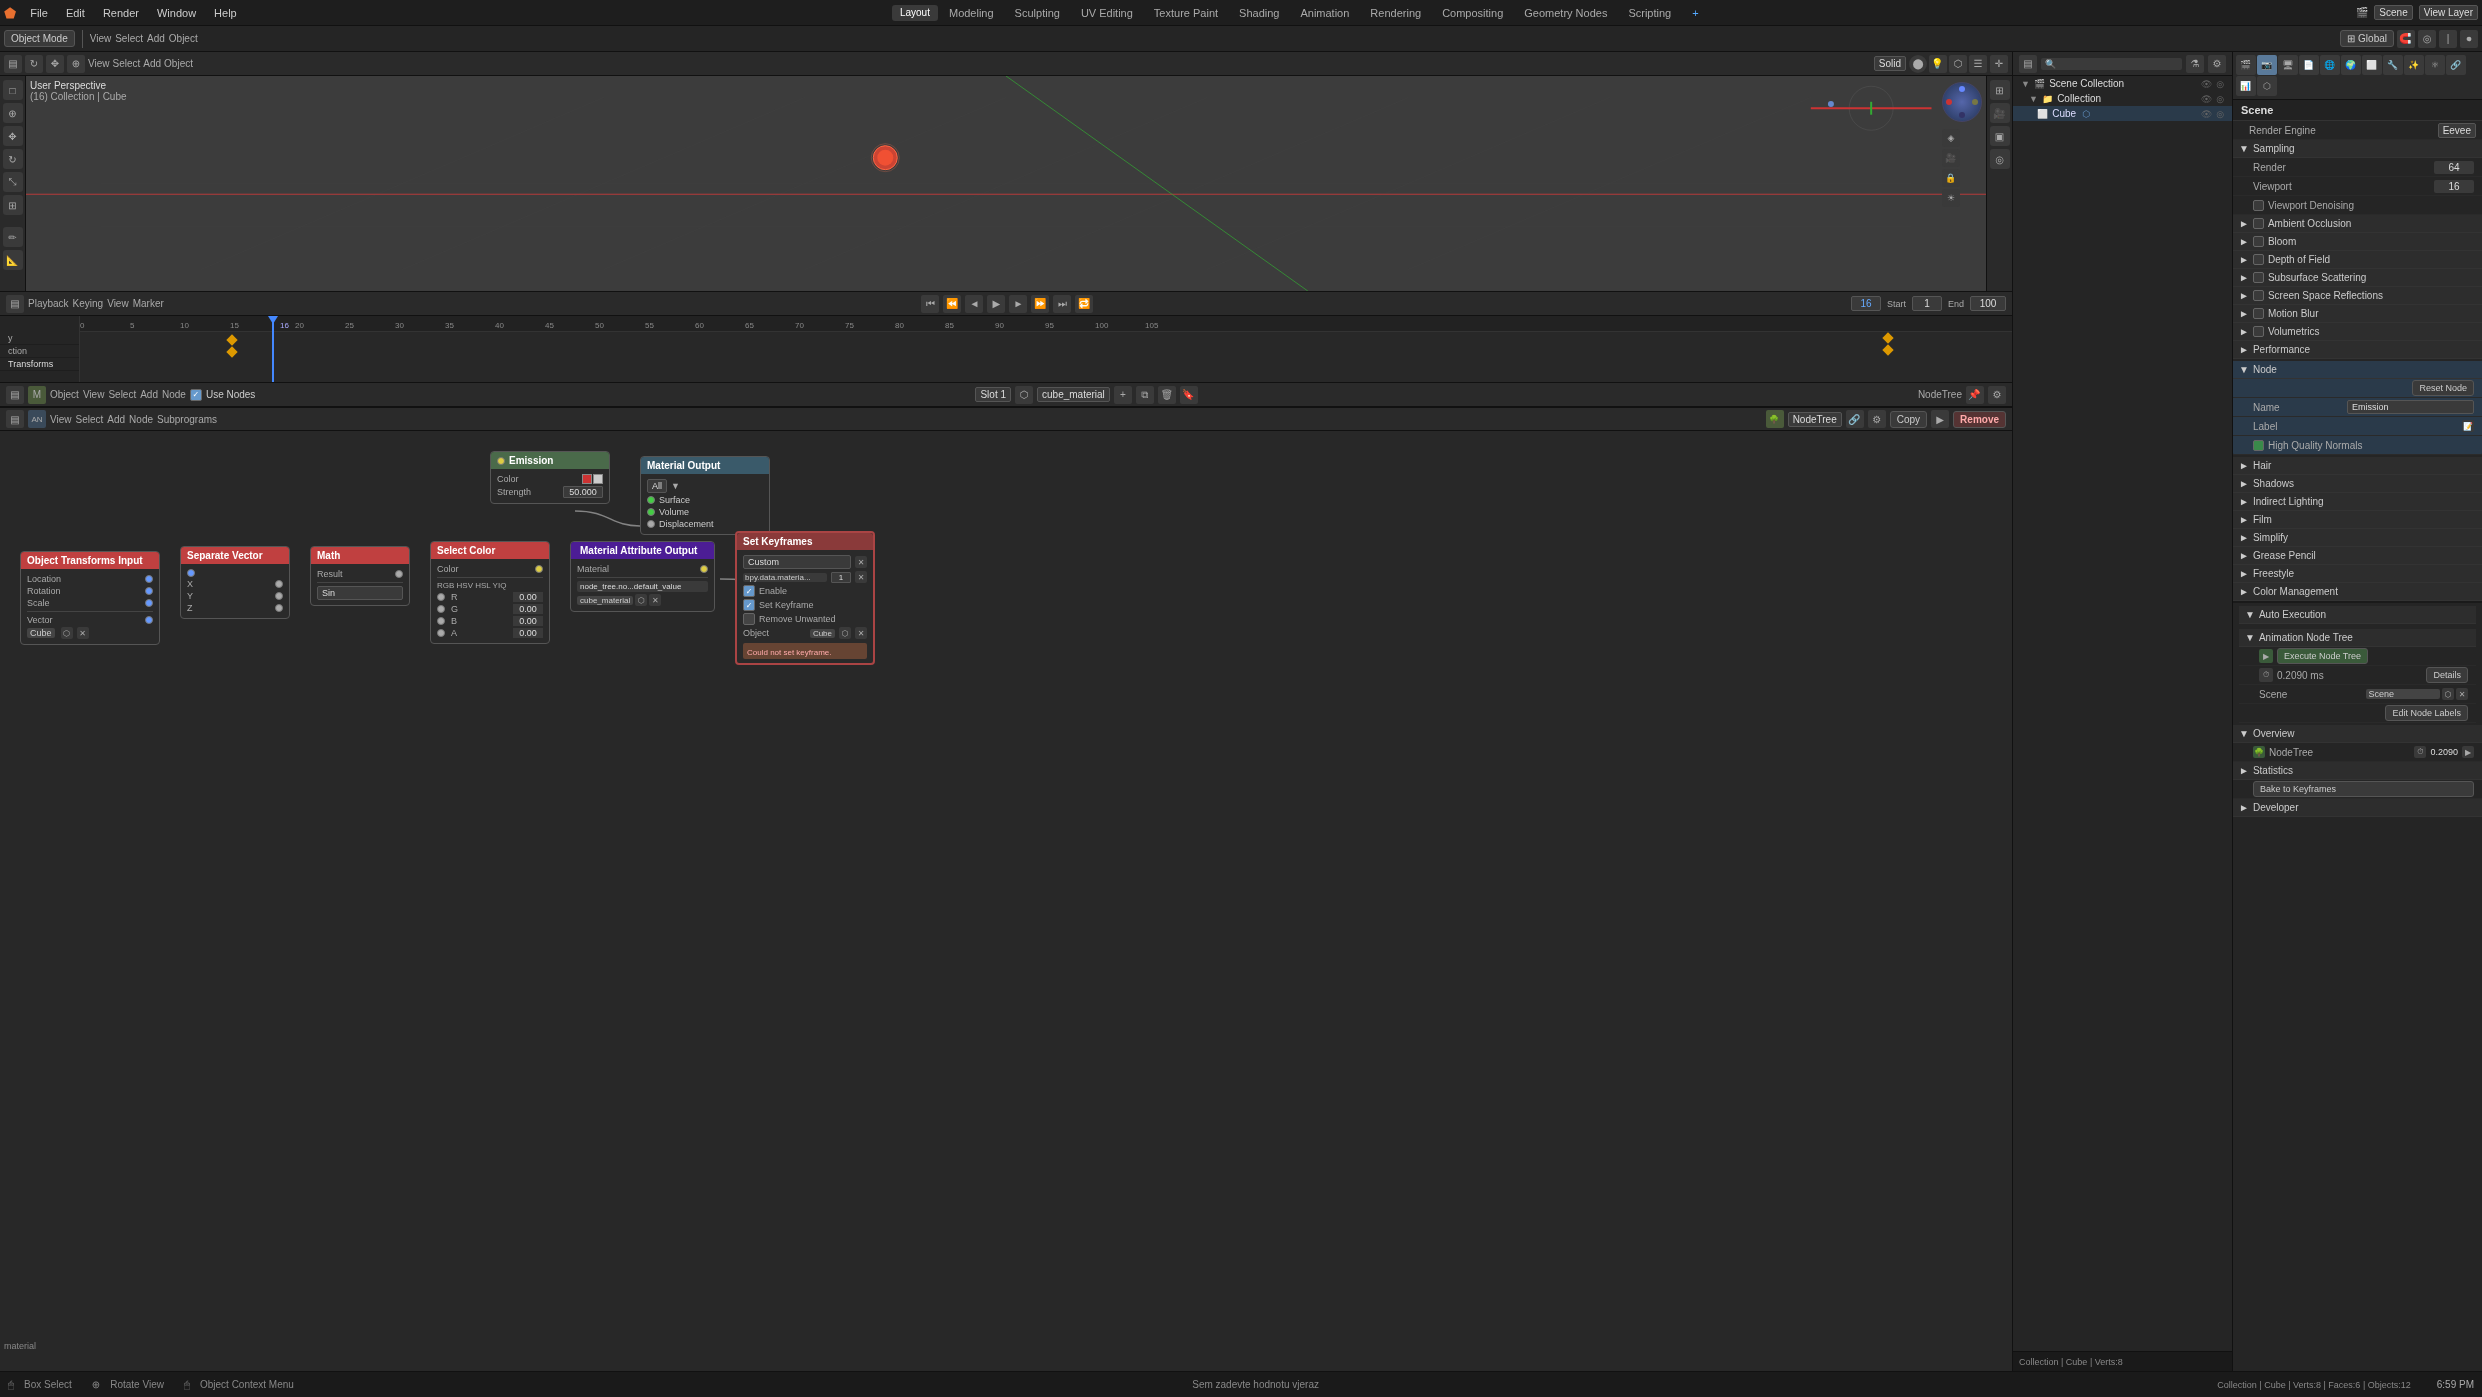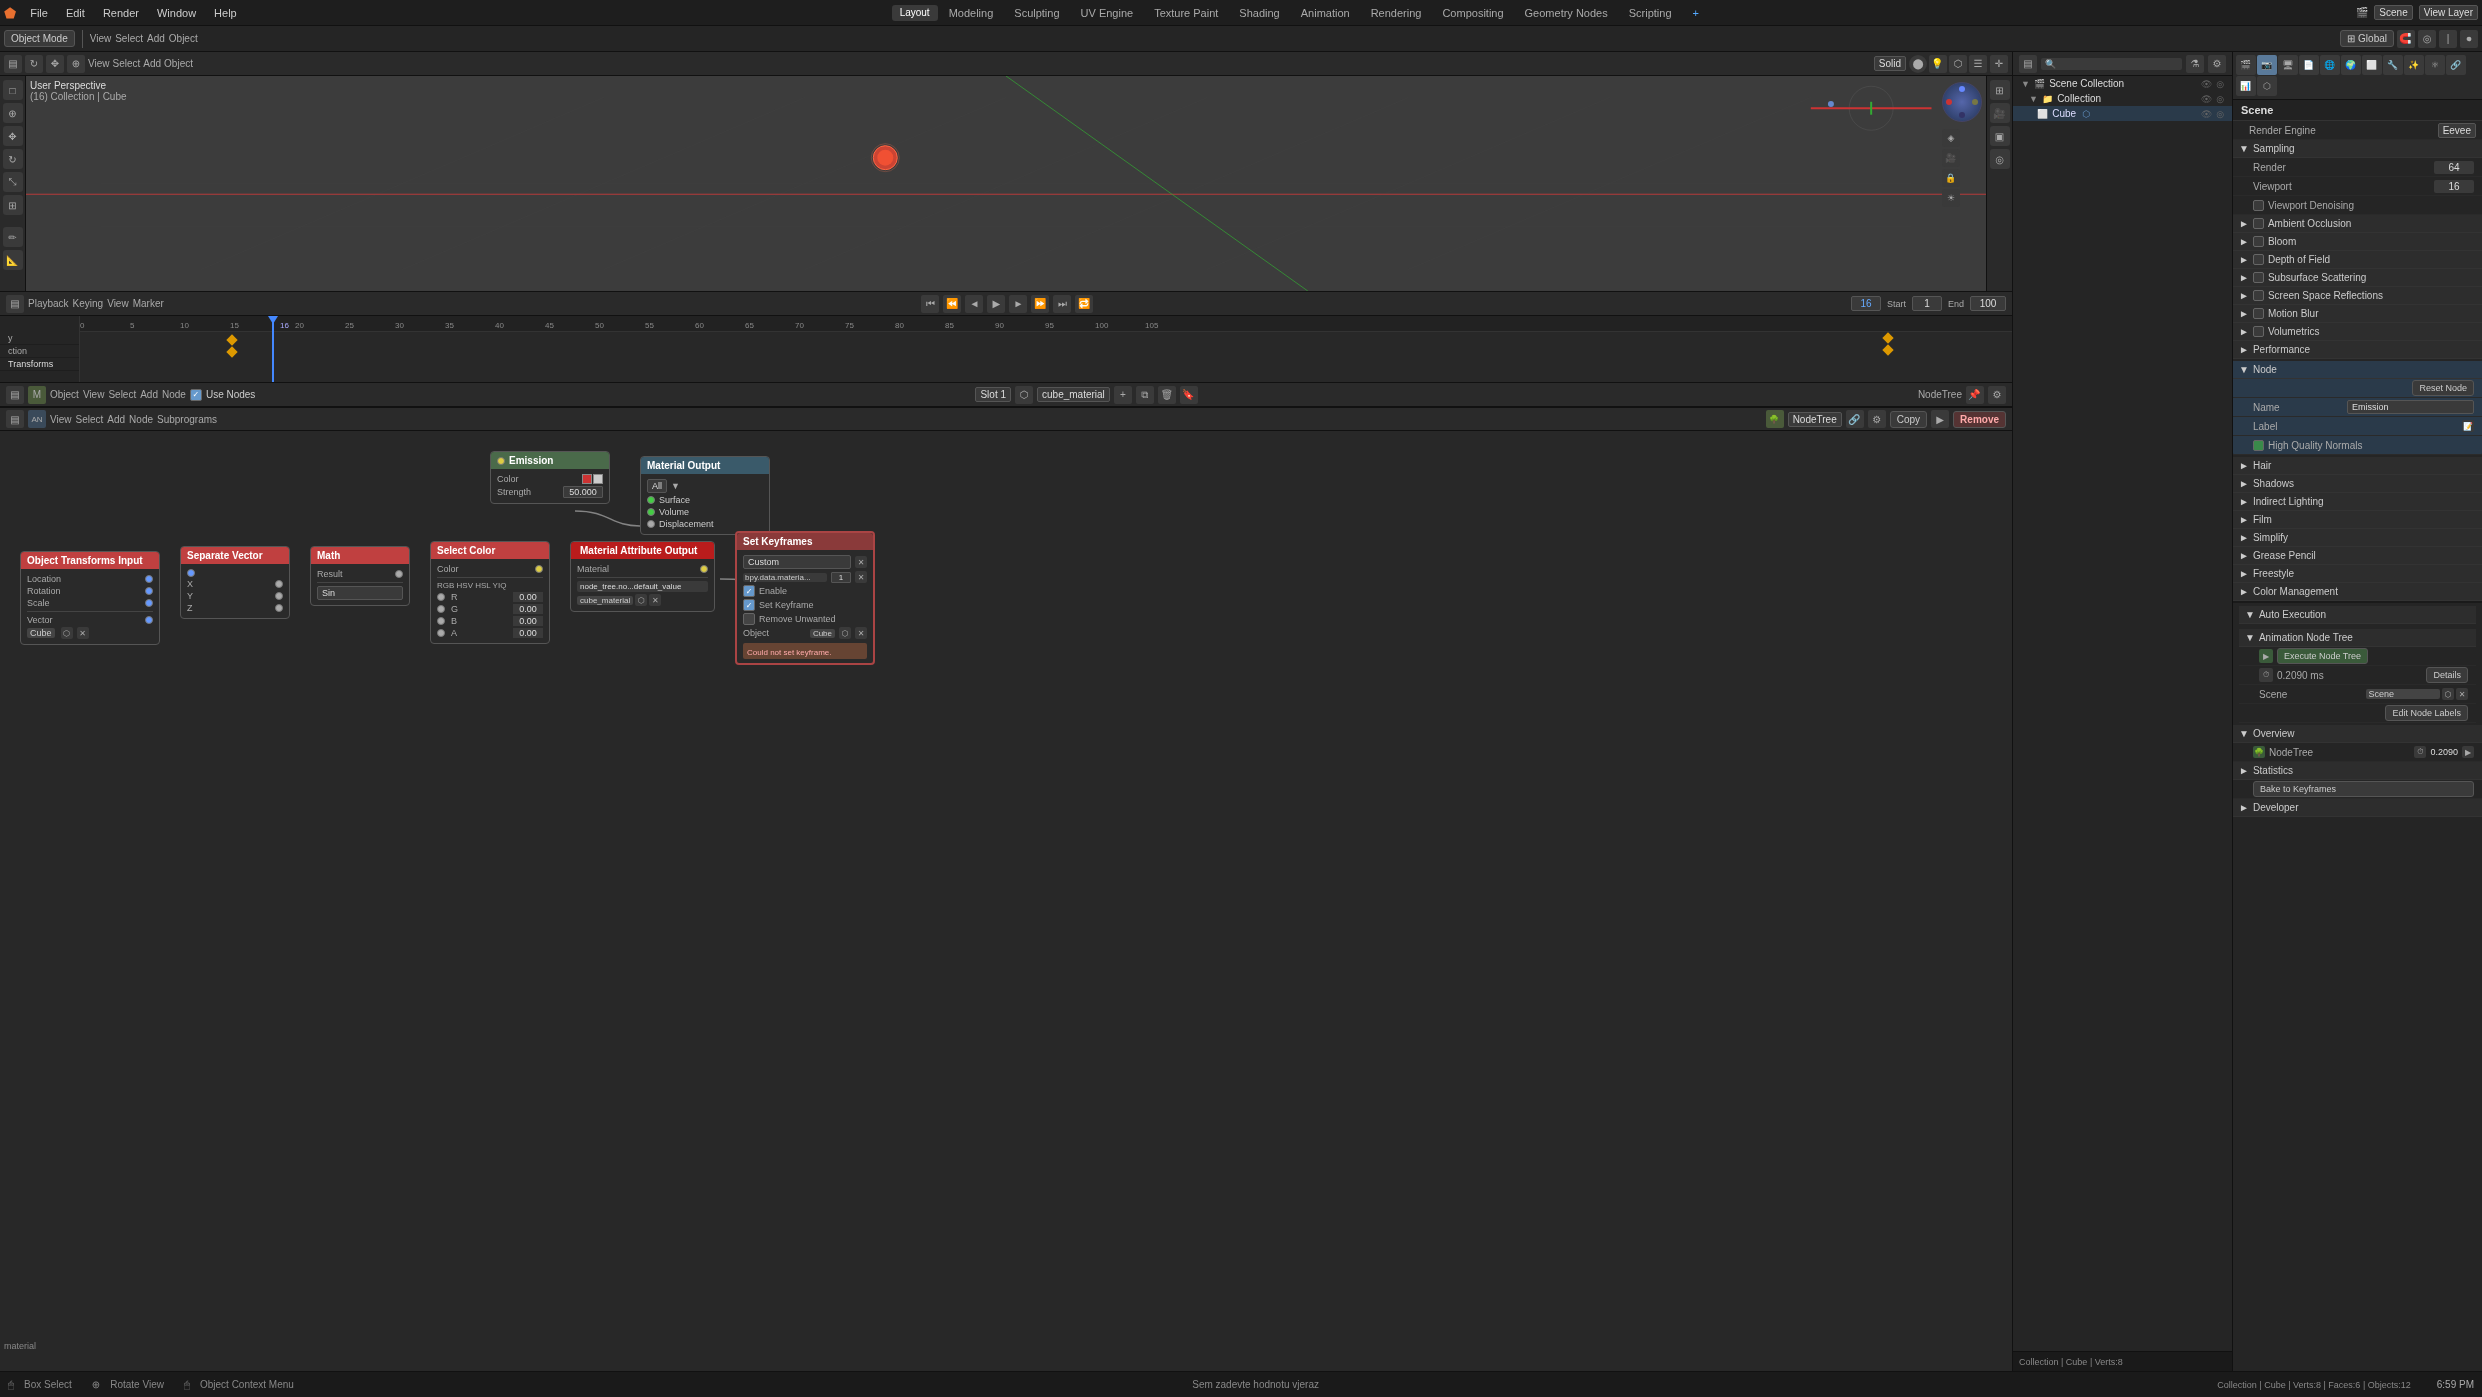--- a/index.html
+++ b/index.html
@@ -66,21 +66,21 @@
     .vt-btn { width: 20px; height: 20px; background: #3a3a3a; border-radius: 3px; display: flex; align-items: center; justify-content: center; font-size: 10px; color: #aaa; cursor: pointer; }
     
     .nt-toolbar { display: flex; align-items: center; background: #2a2a2a; height: 24px; padding: 0 6px; gap: 4px; border-bottom: 1px solid #111; }
     
     .nd-header-emit { background: #4a6a4a; }
     .nd-header-matout { background: #3a5a6a; }
     .nd-header-objtr { background: #c04040; }
     .nd-header-sep { background: #c04040; }
     .nd-header-math { background: #c04040; }
     .nd-header-combine { background: #c04040; }
-    .nd-header-matattr { background: #b91c1c; padding-left: 9px; }
+    .nd-header-matattr { background: #4c1d95; padding-left: 9px; }
     .nd-header-setkf { background: #8a3a3a; }
 
     .prop-sec-hdr { display: flex; align-items: center; padding: 3px 6px; background: #2d2d2d; cursor: pointer; border-bottom: 1px solid #333; font-size: 10px; color: #ccc; gap: 4px; }
     .prop-sec-row { display: flex; align-items: center; padding: 1px 8px 1px 20px; min-height: 19px; gap: 4px; border-bottom: 1px solid #2a2a2a; font-size: 10px; }
     
     .status-bot { height: 26px; background: #1a1a1a; border-top: 1px solid #111; display: flex; align-items: center; padding: 0 8px; gap: 10px; font-size: 10px; color: #888; }
 
     .wire-canvas { position: absolute; top: 0; left: 0; width: 100%; height: 100%; pointer-events: none; }
 
     .tl-toolbar { display: flex; align-items: center; height: 24px; background: #2a2a2a; border-bottom: 1px solid #111; padding: 0 6px; gap: 4px; font-size: 10px; color: #aaa; }
@@ -96,21 +96,21 @@
     <span style="color:#e87030; font-size:14px; margin-right:4px;">⬟</span>
     <span class="top-menu-item">File</span>
     <span class="top-menu-item">Edit</span>
     <span class="top-menu-item">Render</span>
     <span class="top-menu-item">Window</span>
     <span class="top-menu-item">Help</span>
     <div style="flex:1; display:flex; gap:1px; justify-content:center;">
       <span class="menu-tab" style="background:#3a3a3a; color:#fff; border-radius:3px; padding:2px 8px; font-size:10px;">Layout</span>
       <span class="menu-tab">Modeling</span>
       <span class="menu-tab">Sculpting</span>
-      <span class="menu-tab">UV Engine</span>
+      <span class="menu-tab">UV Editing</span>
       <span class="menu-tab">Texture Paint</span>
       <span class="menu-tab">Shading</span>
       <span class="menu-tab">Animation</span>
       <span class="menu-tab">Rendering</span>
       <span class="menu-tab">Compositing</span>
       <span class="menu-tab">Geometry Nodes</span>
       <span class="menu-tab">Scripting</span>
       <span class="menu-tab" style="color:#5af;">+</span>
     </div>
     <div style="display:flex; align-items:center; gap:6px; margin-left:auto;">

